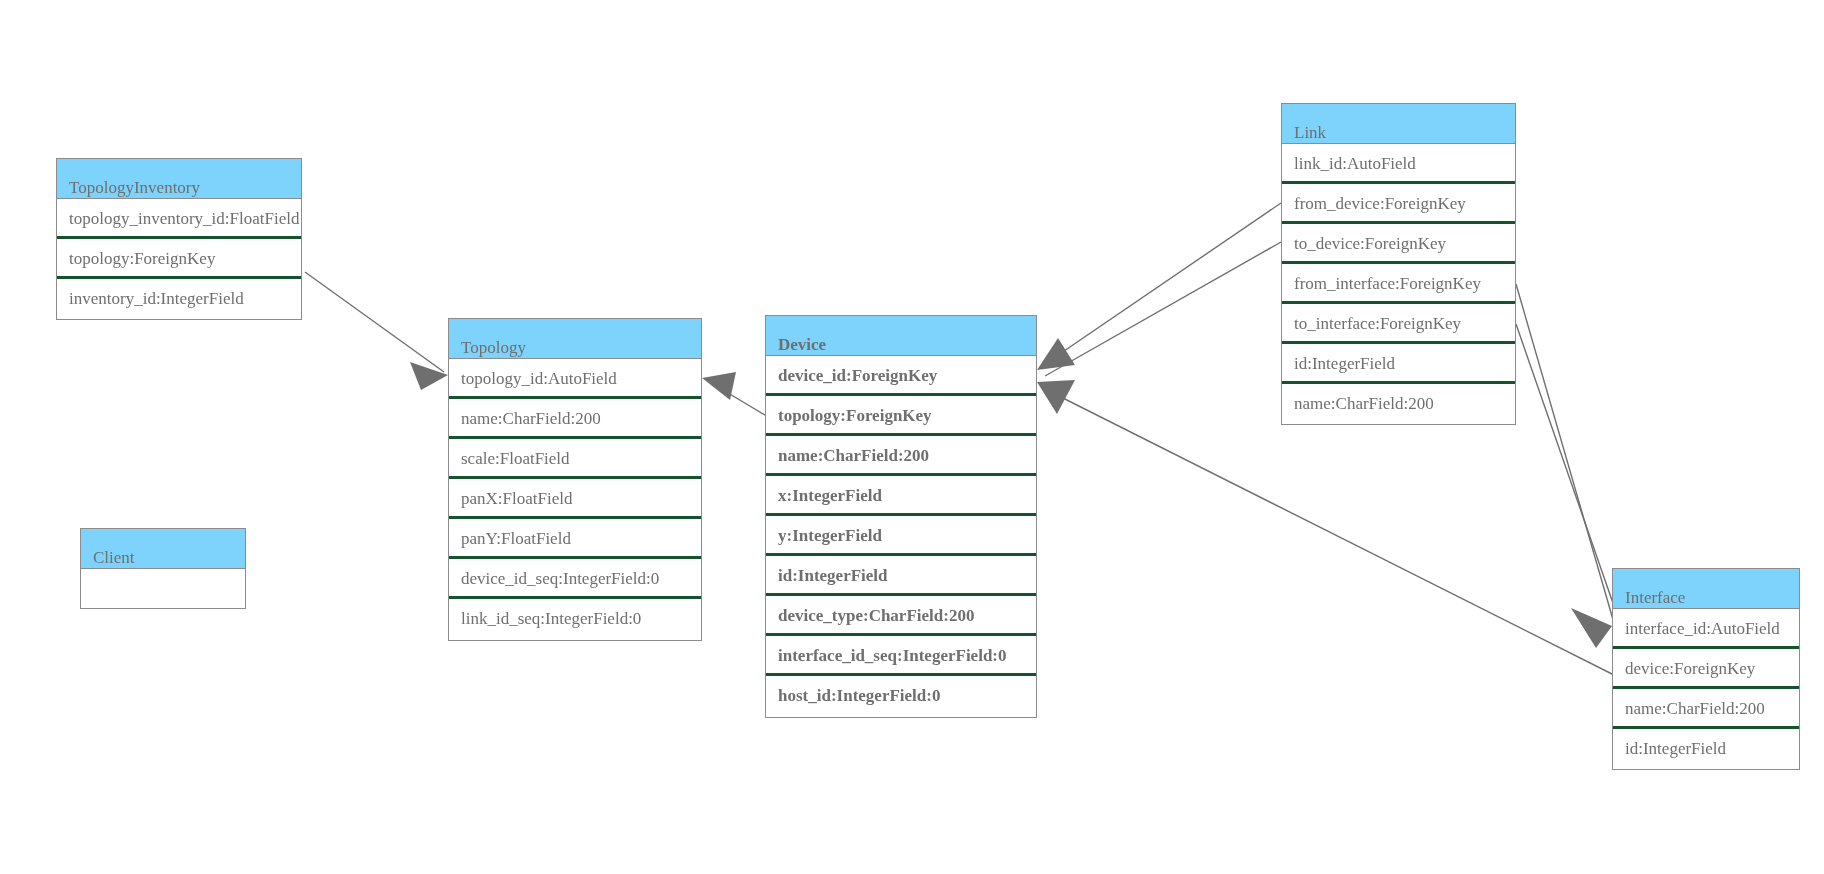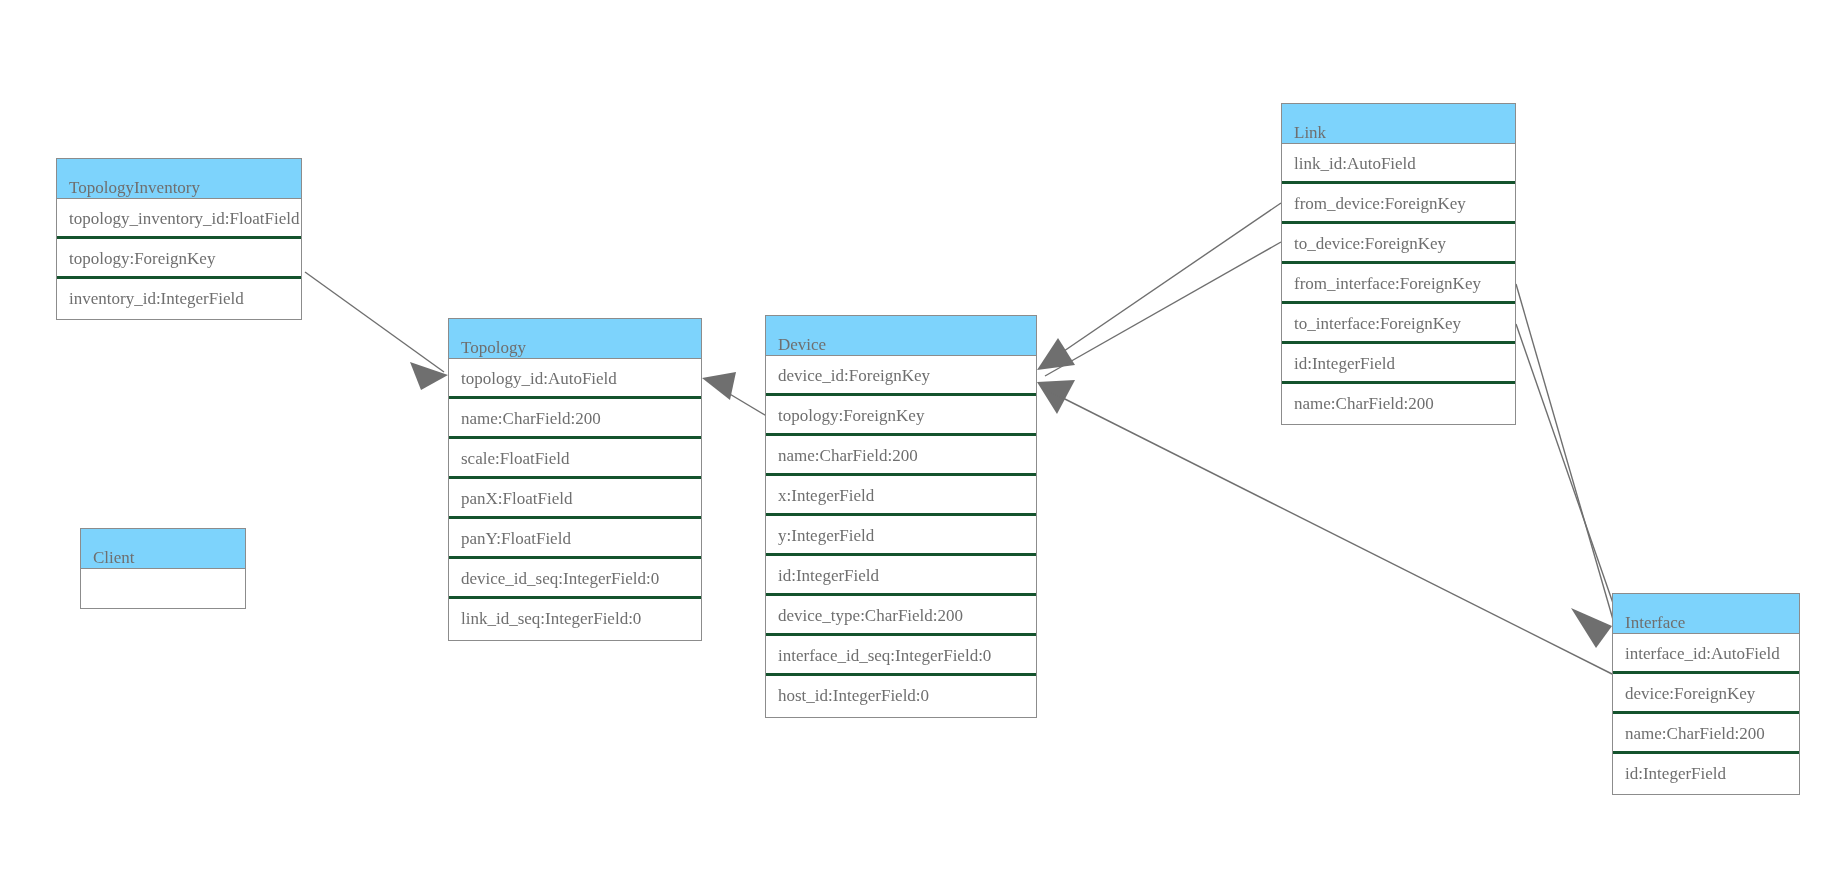--- a/index.html
+++ b/index.html
@@ -116,21 +116,21 @@
       <div class="entity" style="left: 448px; top: 318px; width: 254px; height: 323px;">
         <div class="entity-header">Topology</div>
         <div class="entity-field">topology_id:AutoField</div>
         <div class="entity-field">name:CharField:200</div>
         <div class="entity-field">scale:FloatField</div>
         <div class="entity-field">panX:FloatField</div>
         <div class="entity-field">panY:FloatField</div>
         <div class="entity-field">device_id_seq:IntegerField:0</div>
         <div class="entity-field">link_id_seq:IntegerField:0</div>
       </div>
-      <div class="entity" style="left: 765px; top: 315px; width: 272px; height: 403px;">
+      <div class="entity" style="left: 765px; top: 315px; width: 272px; height: 403px; font-weight: bold;">
         <div class="entity-header">Device</div>
         <div class="entity-field">device_id:ForeignKey</div>
         <div class="entity-field">topology:ForeignKey</div>
         <div class="entity-field">name:CharField:200</div>
         <div class="entity-field">x:IntegerField</div>
         <div class="entity-field">y:IntegerField</div>
         <div class="entity-field">id:IntegerField</div>
         <div class="entity-field">device_type:CharField:200</div>
         <div class="entity-field">interface_id_seq:IntegerField:0</div>
         <div class="entity-field">host_id:IntegerField:0</div>
@@ -138,21 +138,21 @@
       <div class="entity" style="left: 1281px; top: 103px; width: 235px; height: 322px;">
         <div class="entity-header">Link</div>
         <div class="entity-field">link_id:AutoField</div>
         <div class="entity-field">from_device:ForeignKey</div>
         <div class="entity-field">to_device:ForeignKey</div>
         <div class="entity-field">from_interface:ForeignKey</div>
         <div class="entity-field">to_interface:ForeignKey</div>
         <div class="entity-field">id:IntegerField</div>
         <div class="entity-field">name:CharField:200</div>
       </div>
-      <div class="entity" style="left: 1612px; top: 568px; width: 188px; height: 202px; margin-top: 25px;">
+      <div class="entity" style="left: 1612px; top: 568px; width: 188px; height: 202px;">
         <div class="entity-header">Interface</div>
         <div class="entity-field">interface_id:AutoField</div>
         <div class="entity-field">device:ForeignKey</div>
         <div class="entity-field">name:CharField:200</div>
         <div class="entity-field">id:IntegerField</div>
       </div>
     </div>
 
 </div>
 

